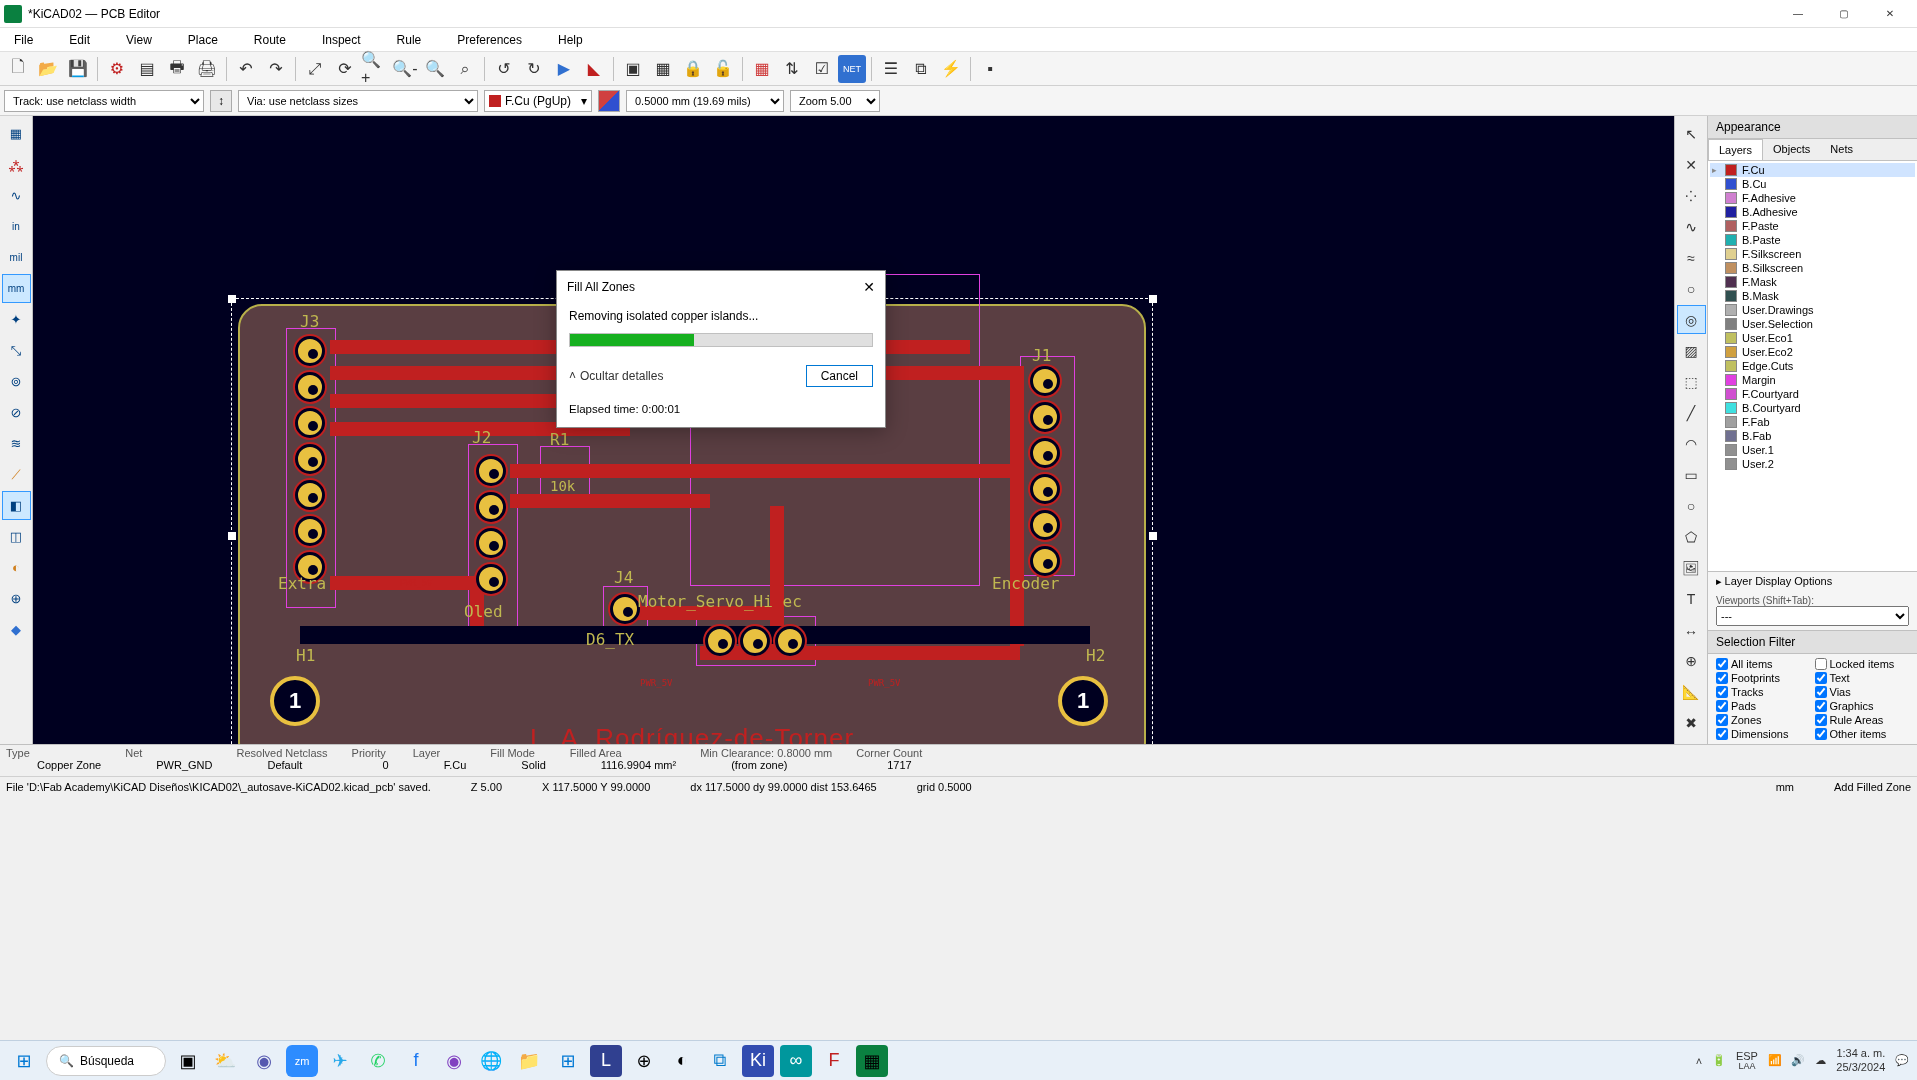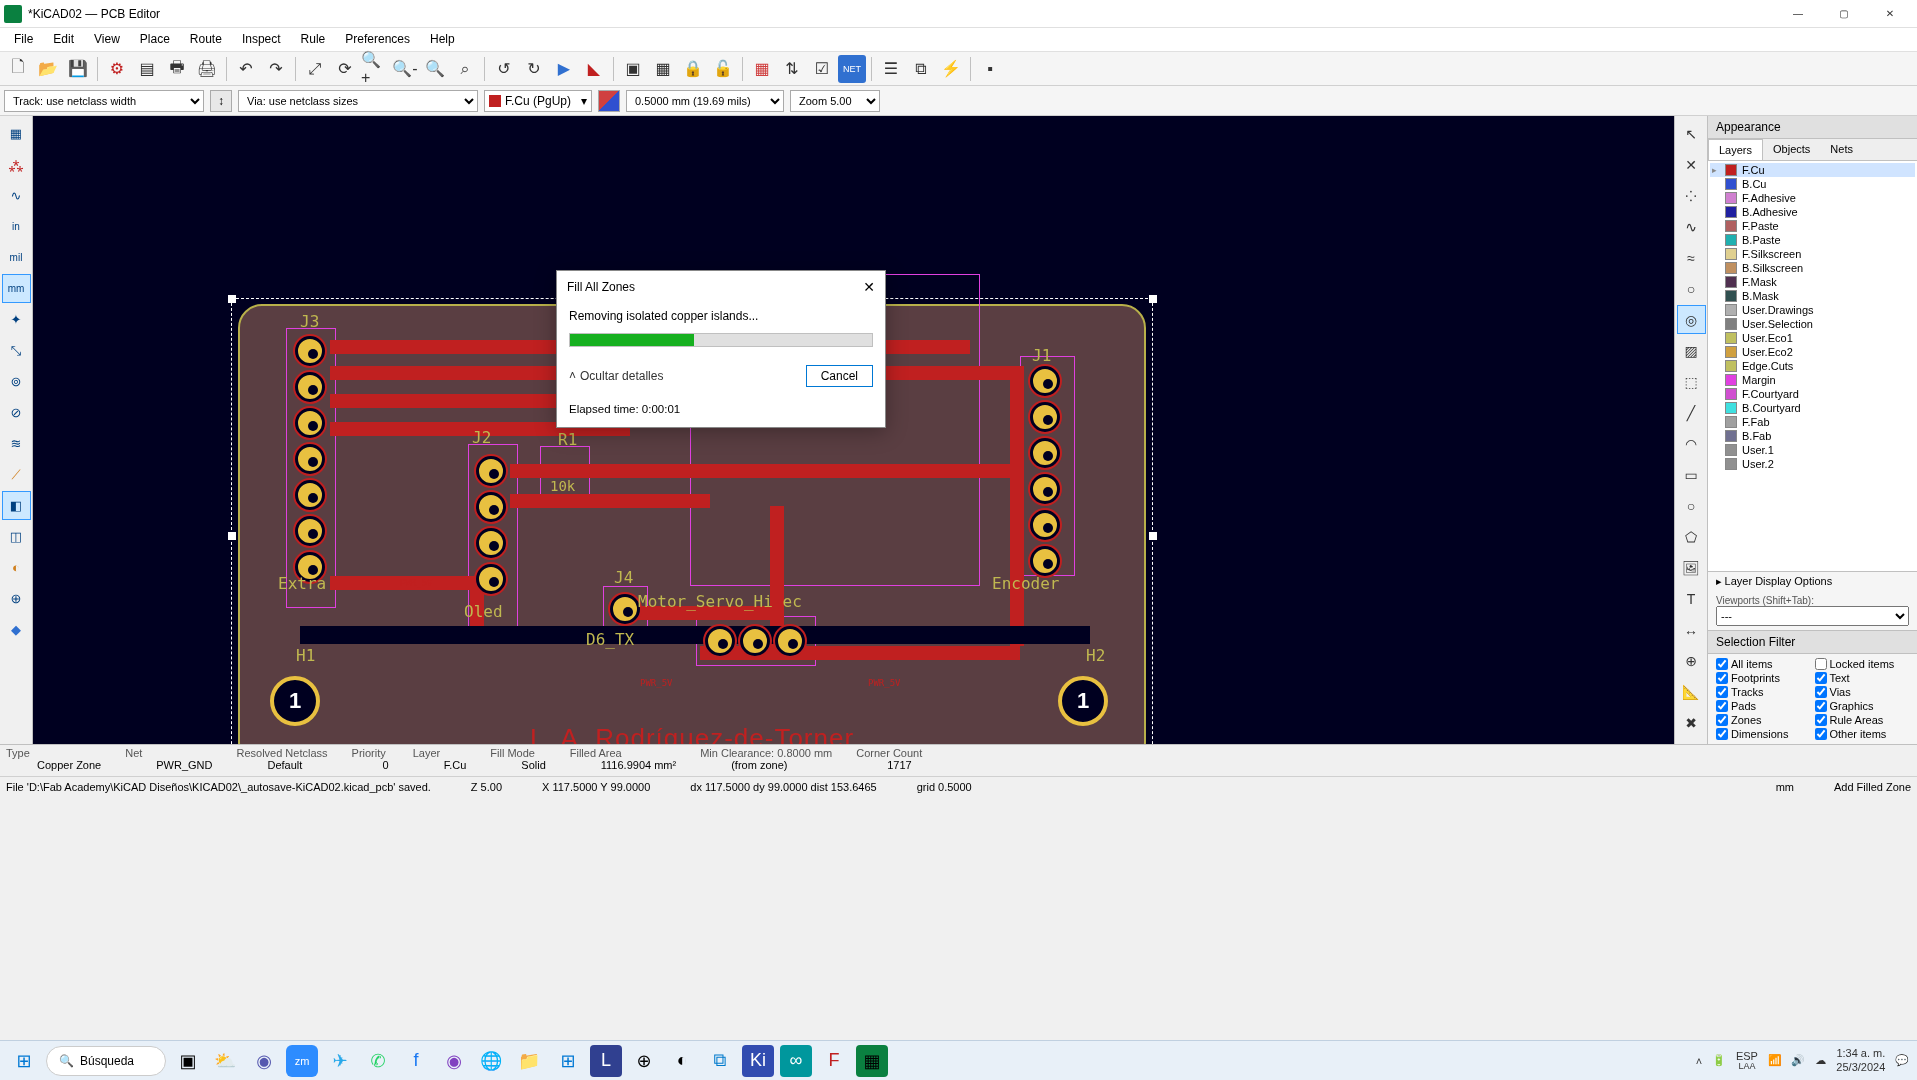--- a/index.html
+++ b/index.html
@@ -2,21 +2,21 @@
 <html><head>
 <meta charset="utf-8">
 <style>
 * { margin:0; padding:0; box-sizing:border-box; font-family:"Segoe UI",Tahoma,sans-serif; }
 body { background:#f0f0f0; width:1917px; height:1080px; overflow:hidden; position:relative; font-size:12px; }
 .titlebar { height:28px; background:#fff; display:flex; align-items:center; padding:8px 4px; border-bottom:1px solid #e0e0e0; }
 .titlebar .appicon { width:18px; height:18px; background:#0a8040; margin-right:6px; border-radius:2px; }
 .titlebar .title { font-size:12px; color:#000; flex:1; }
 .titlebar .winbtns { display:flex; gap:0; }
 .titlebar .winbtn { width:46px; height:28px; display:flex; align-items:center; justify-content:center; font-size:10px; color:#333; }
-.menubar { height:24px; background:#fff; display:flex; align-items:flex-start; padding:0 4px; gap:0; border-bottom:1px solid #e0e0e0; }
+.menubar { height:24px; background:#fff; display:flex; align-items:center; padding:0 4px; gap:16px; border-bottom:1px solid #e0e0e0; }
 .menubar .mi { padding:4px 10px; font-size:12px; color:#000; }
 .toolbar1 { height:34px; background:#f5f5f5; display:flex; align-items:center; padding:0 4px; gap:2px; border-bottom:1px solid #d0d0d0; }
 .toolbar1 .tb { width:28px; height:28px; display:flex; align-items:center; justify-content:center; font-size:16px; color:#333; border-radius:3px; }
 .toolbar1 .sep { width:1px; height:24px; background:#c0c0c0; margin:0 3px; }
 .toolbar2 { height:30px; background:#f5f5f5; display:flex; align-items:center; padding:0 4px; gap:6px; border-bottom:1px solid #d0d0d0; }
 .toolbar2 select, .toolbar2 .combo { height:22px; font-size:11px; background:#fff; border:1px solid #aaa; padding:0 4px; }
 .toolbar2 .layerbox { display:flex; align-items:center; gap:4px; height:22px; border:1px solid #aaa; background:#fff; padding:0 4px; }
 .toolbar2 .swatch { width:12px; height:12px; }
 .toolbar2 .layerpair { width:22px; height:22px; background:linear-gradient(135deg,#d04040 50%,#3050d0 50%); border:1px solid #aaa; }
 .main { display:flex; height:628px; }
@@ -282,21 +282,21 @@
 
       <div class="bigpad" style="left:30px;top:370px">
           <span>1</span>
         </div>
       <div class="bigpad" style="left:818px;top:370px">
           <span>1</span>
         </div>
 
       <div class="silktxt" style="left:60px;top:6px">J3</div>
       <div class="silktxt" style="left:232px;top:122px">J2</div>
-      <div class="silktxt" style="left:318px;top:124px">R1</div>
+      <div class="silktxt" style="left:310px;top:124px">R1</div>
       <div class="silktxt" style="left:310px;top:172px;font-size:14px">10k</div>
       <div class="silktxt" style="left:374px;top:262px">J4</div>
       <div class="silktxt" style="left:792px;top:40px">J1</div>
       <div class="silktxt" style="left:38px;top:268px">Extra</div>
       <div class="silktxt" style="left:224px;top:296px">Oled</div>
       <div class="silktxt" style="left:346px;top:324px">D6_TX</div>
       <div class="silktxt" style="left:398px;top:286px">Motor_Servo_Hi ec</div>
       <div class="silktxt" style="left:752px;top:268px">Encoder</div>
       <div class="silktxt" style="left:56px;top:340px">H1</div>
       <div class="silktxt" style="left:846px;top:340px">H2</div>

